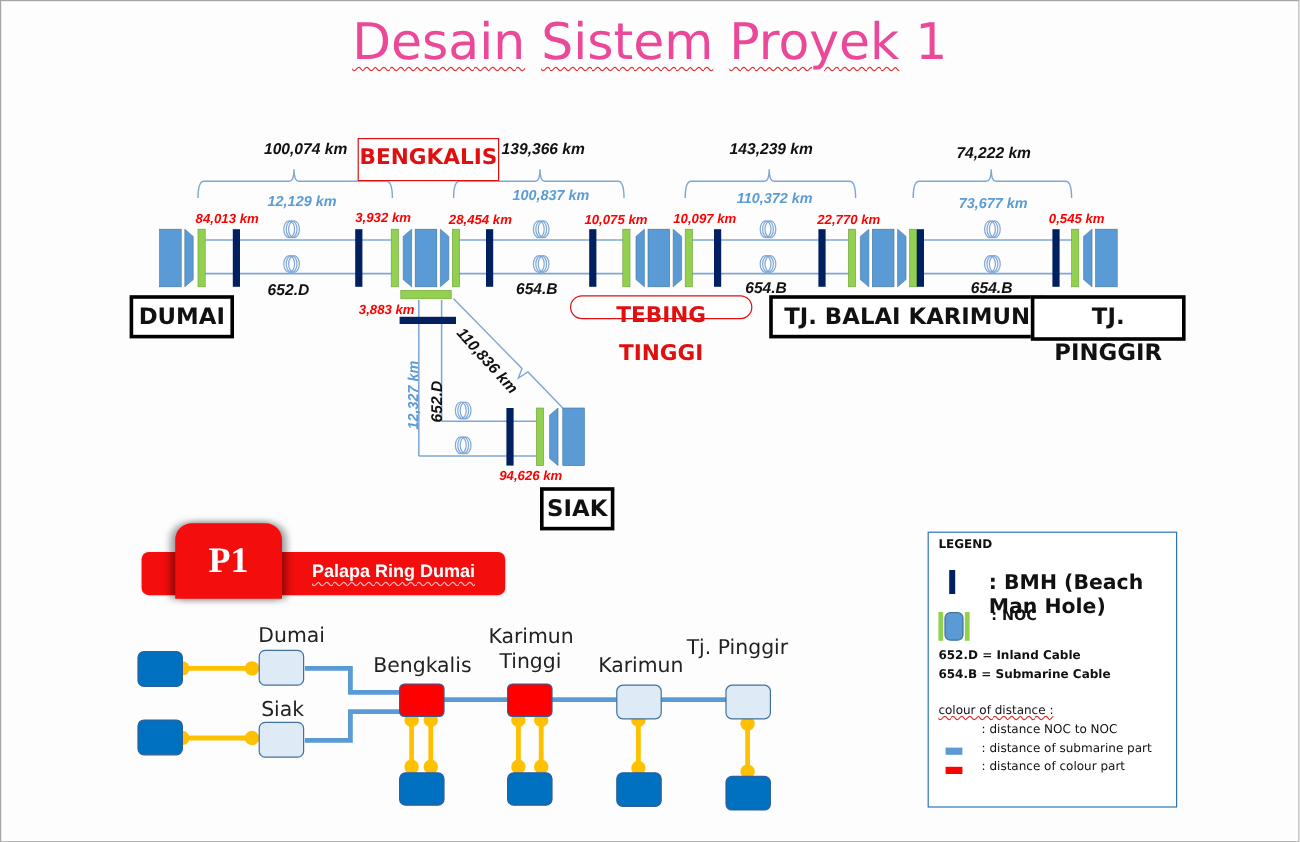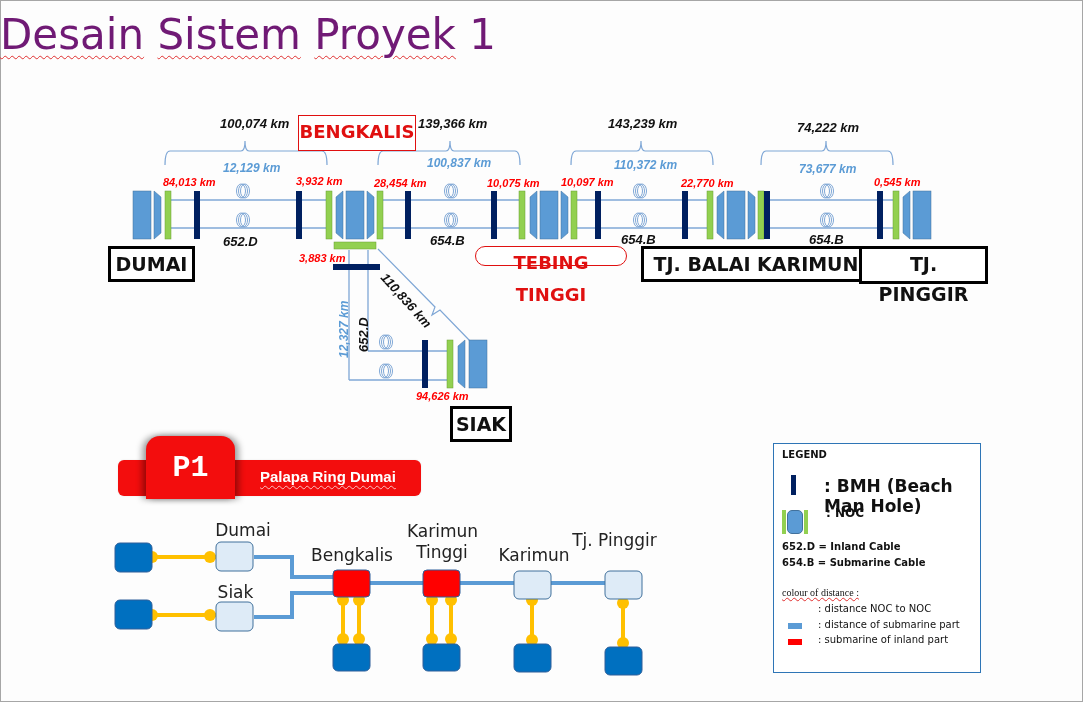--- a/index.html
+++ b/index.html
@@ -1,26 +1,26 @@
 <!DOCTYPE html>
 <html><head>
 <meta charset="utf-8">
 <style>
   html, body { margin: 0; padding: 0; background: #ffffff; }
   body { width: 1083px; height: 702px; position: relative; overflow: hidden; font-family: "Liberation Sans", sans-serif; }
   .slide { position: absolute; left: 0; top: 0; width: 1081px; height: 700px; border: 1px solid #a6a6a6; background: #fdfdfd; }
-  .title { position: absolute; left: 0; width: 1083px; top: 10px; text-align: left; font-family: "DejaVu Sans", sans-serif; font-size: 42px; color: #701a75; letter-spacing: 0px; }
+  .title { position: absolute; left: 0; width: 1083px; top: 10px; text-align: center; font-family: "DejaVu Sans", sans-serif; font-size: 42px; color: #ec4899; letter-spacing: 0px; }
   .title span { text-decoration: underline wavy #e03030; text-decoration-thickness: 1px; text-underline-offset: 6px; }
   .title span.num { text-decoration: none; }
   svg { position: absolute; left: 0; top: 0; }
   .lbl { font-family: "Liberation Sans", sans-serif; font-style: italic; font-weight: bold; }
   .box-label { position: absolute; border: 3px solid #000; background: #fff; font-family: "DejaVu Sans", sans-serif; font-weight: bold; font-size: 19px; text-align: center; line-height: 30px; color: #111; box-sizing: border-box; }
   .red-label { position: absolute; border: 1px solid #e01010; background: #fff; color: #e01010; font-family: "DejaVu Sans", sans-serif; font-weight: bold; font-size: 18px; text-align: center; box-sizing: border-box; line-height: 32px; }
   .banner { position: absolute; left: 118px; top: 460px; width: 303px; height: 36px; background: #f30d0d; border-radius: 6px; box-shadow: 0 0 2px rgba(0,0,0,0.1); }
-  .banner-tab { position: absolute; left: 146px; top: 436px; width: 89px; height: 63px; background: #f30d0d; border-radius: 14px 14px 0 0; color: #fff; font-family: Liberation Mono, monospace; font-weight: bold; font-size: 30px; text-align: center; line-height: 64px; box-shadow: 4px 0 6px rgba(0,0,0,0.35), -4px 0 6px rgba(0,0,0,0.35); }
+  .banner-tab { position: absolute; left: 146px; top: 436px; width: 89px; height: 63px; background: #f30d0d; border-radius: 14px 14px 0 0; color: #fff; font-family: Liberation Serif, serif; font-weight: bold; font-size: 30px; text-align: center; line-height: 64px; box-shadow: 4px 0 6px rgba(0,0,0,0.35), -4px 0 6px rgba(0,0,0,0.35); }
   .banner-text { position: absolute; left: 260px; top: 468px; color: #fff; font-family: "Liberation Sans", sans-serif; font-weight: bold; font-size: 15px; text-decoration: underline wavy rgba(255,255,255,0.7); text-decoration-thickness: 1px; text-underline-offset: 3px; }
   .node-name { position: absolute; font-family: "DejaVu Sans", sans-serif; font-size: 17px; color: #222; text-align: center; line-height: 21px; }
   .legend { position: absolute; left: 773px; top: 443px; width: 208px; height: 230px; border: 1.5px solid #2e75b6; background: #fff; box-sizing: border-box; font-family: "DejaVu Sans", sans-serif; font-weight: bold; color: #111; font-size: 10px; }
   .legend .t { position: absolute; }
 </style>
 </head>
 <body>
 
 <div class="slide"></div>
 
@@ -238,19 +238,19 @@
   <div style="position:absolute;left:17px;top:31px;width:5px;height:20px;background:#002060;"></div>
   <div class="t" style="left:50px;top:32px;font-size:17px;">: BMH (Beach Man Hole)</div>
   <div style="position:absolute;left:8px;top:66px;width:26px;height:24px;">
     <div style="position:absolute;left:0;top:0;width:4px;height:24px;background:#92d050;"></div>
     <div style="position:absolute;left:5px;top:0;width:16px;height:24px;background:#5b9bd5;border-radius:5px;border:1px solid #41719c;box-sizing:border-box;"></div>
     <div style="position:absolute;left:22px;top:0;width:4px;height:24px;background:#92d050;"></div>
   </div>
   <div class="t" style="left:52px;top:62px;font-size:12px;">: NOC</div>
   <div class="t" style="left:8px;top:97px;">652.D = Inland Cable</div>
   <div class="t" style="left:8px;top:113px;">654.B = Submarine Cable</div>
-  <div class="t" style="left:8px;top:143px;font-weight:normal;text-decoration:underline wavy #e03030;text-decoration-thickness:1px;font-family:Liberation Serif, serif;">colour of distance :</div>
+  <div class="t" style="left:8px;top:143px;font-weight:normal;text-decoration:underline wavy #e03030;text-decoration-thickness:1px;">colour of distance :</div>
   <div class="t" style="left:44px;top:159px;font-weight:normal;">: distance NOC to NOC</div>
   <div style="position:absolute;left:14px;top:179px;width:14px;height:6px;background:#5b9bd5;"></div>
   <div class="t" style="left:44px;top:175px;font-weight:normal;">: distance of submarine part</div>
   <div style="position:absolute;left:14px;top:195px;width:14px;height:6px;background:#ff0000;"></div>
-  <div class="t" style="left:44px;top:190px;font-weight:normal;">: submarine of inland part</div>
+  <div class="t" style="left:44px;top:190px;font-weight:normal;">: distance of colour part</div>
 </div>
 
 </body></html>

